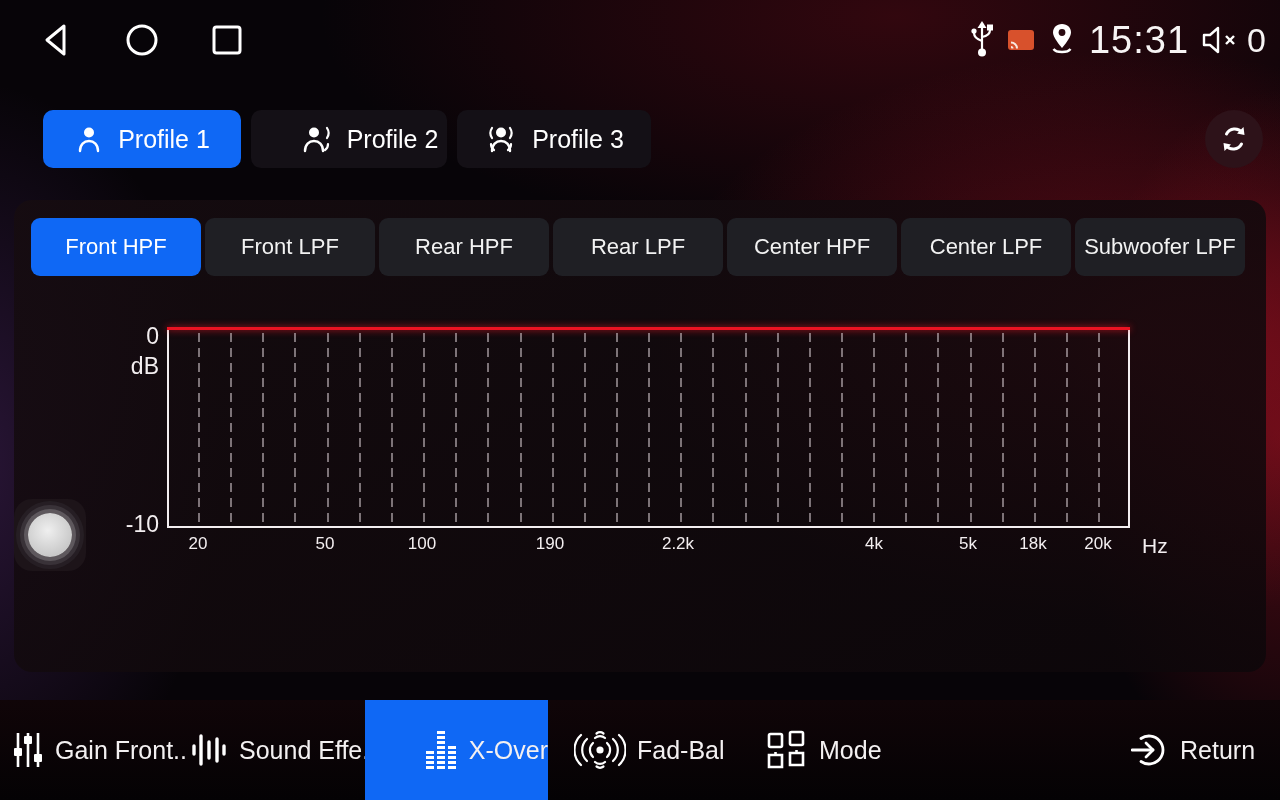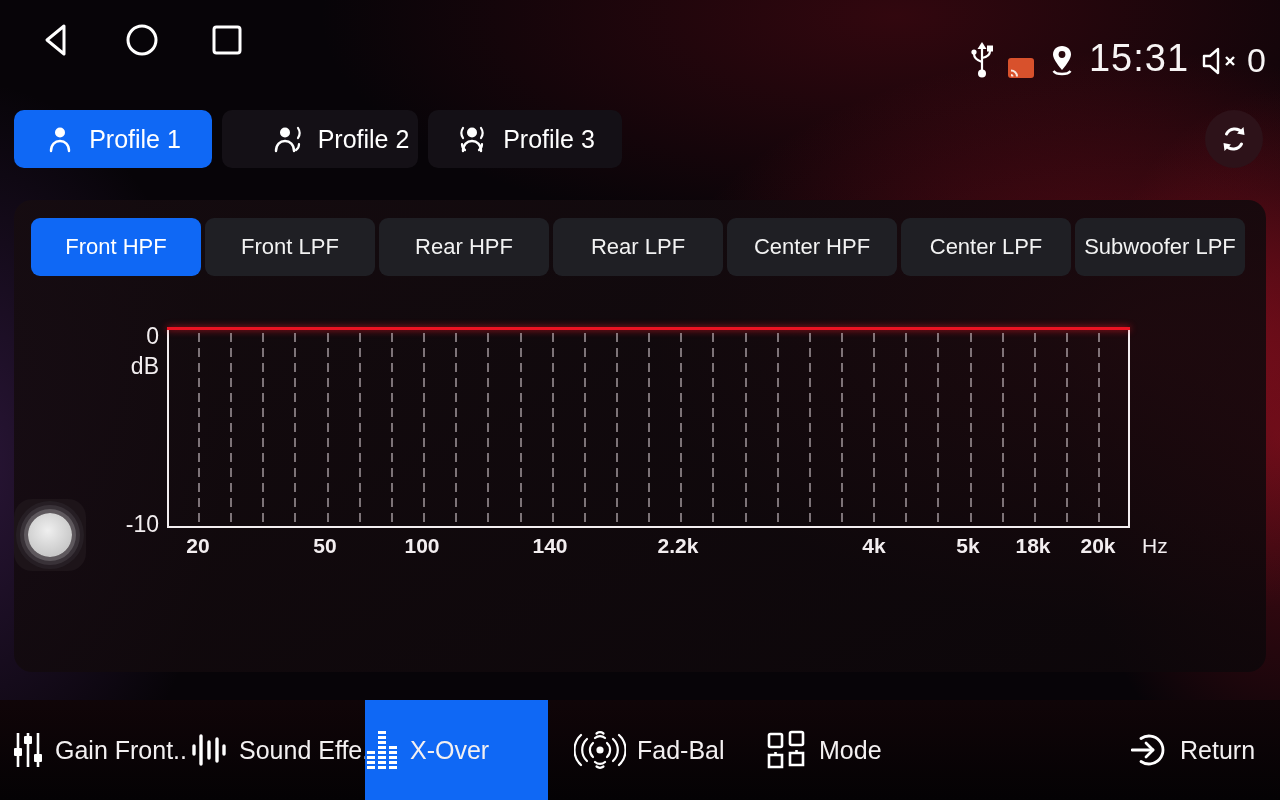--- a/index.html
+++ b/index.html
@@ -13,68 +13,68 @@
       radial-gradient(420px 620px at -3% 58%, rgba(122,62,165,.30), rgba(0,0,0,0) 62%),
       radial-gradient(800px 320px at 70% 2%, rgba(120,12,25,.38), rgba(0,0,0,0) 72%),
       #070408;
     position:relative;
   }
   .abs { position:absolute; }
 
   
   #status-bar { left:0; top:0; width:1280px; height:80px; display:flex; align-items:center; }
   .navbtn { position:absolute; top:22px; cursor:pointer; }
-  #right-status { position:absolute; right:14px; top:0; height:80px; display:flex; align-items:flex-end; gap:12px; }
+  #right-status { position:absolute; right:14px; top:0; height:80px; display:flex; align-items:center; gap:12px; }
   #clock { font-size:38px; color:#f7f4f4; letter-spacing:1px; }
   #vol-wrap { display:flex; align-items:center; gap:6px; }
   #vol-num { font-size:34px; color:#f7f4f4; }
 
   
-  .profile-btn { top:110px; height:58px; border-radius:10px; display:flex; align-items:center; justify-content:center; gap:14px; font-size:25px; color:#fff; background:#141016; cursor:pointer; }
+  .profile-btn { top:110px; height:58px; border-radius:10px; display:flex; align-items:center; justify-content:center; gap:14px; font-size:25px; color:#fff; background:#141016; cursor:pointer;margin-left:29px; }
   .profile-btn.active { background:#0f68f5; }
   #refresh-btn { top:110px; left:1205px; width:58px; height:58px; border-radius:50%; background:#2d1219; display:flex; align-items:center; justify-content:center; cursor:pointer; }
 
   
   #panel { left:14px; top:200px; width:1252px; height:472px; border-radius:18px;
            background:linear-gradient(155deg, rgba(22,12,16,.88), rgba(13,7,10,.86)); }
 
   .ftab { position:absolute; top:18px; height:58px; width:170px; border-radius:9px; background:#1f1f24; color:#f2f2f2; font-size:22px; display:flex; align-items:center; justify-content:center; cursor:pointer; }
   .ftab.active { background:#0f68f5; color:#fff; }
 
   
   #plot-wrap { position:absolute; left:153px; top:127px; width:963px; height:201px;
                border-left:2px solid #f3eef0; border-right:2px solid #f3eef0; border-bottom:2px solid #f3eef0; }
   #curve-line { position:absolute; left:-2px; right:-2px; top:0; height:3px; background:#ea1322; box-shadow:0 0 7px rgba(245,25,40,.85); }
   .gridline { position:absolute; top:6px; bottom:4px; width:2px;
               background:repeating-linear-gradient(to bottom, rgba(214,203,208,.55) 0 9px, rgba(0,0,0,0) 9px 15px); }
   .ylab { position:absolute; right:100%; margin-right:10px; font-size:23px; color:#f3eef0; white-space:nowrap; }
   #ylab-top { top:-4px; }
   #ylab-unit { top:26px; }
   #ylab-bottom { bottom:-12px;margin-top:40px; }
-  .xtick { position:absolute; top:8px; transform:translateX(-50%); font-size:21px; color:#f3eef0; white-space:nowrap;font-weight:bold; }
+  .xtick { position:absolute; top:8px; transform:translateX(-50%); font-size:17px; color:#f3eef0; white-space:nowrap; }
   #x-axis-ticks { position:absolute; left:0; top:100%; width:100%; height:30px; }
   #x-unit { position:absolute; left:calc(100% + 14px); top:calc(100% + 8px); font-size:21px; color:#f3eef0; }
 
   
   #knob { left:14px; top:499px; width:72px; height:72px; border-radius:18px; background:#1d1419; display:flex; align-items:center; justify-content:center; cursor:pointer; }
   #knob-ball { width:44px; height:44px; border-radius:50%;
                background:radial-gradient(circle at 45% 40%, #efefef, #c9c9c9 70%);
                box-shadow:0 0 0 4px rgba(140,135,140,.45), 0 0 0 8px rgba(95,90,95,.35), 0 0 0 12px rgba(60,56,62,.3); }
 
   
   .ctl-label { position:absolute; top:592px; height:58px; display:flex; align-items:center; font-size:27px; color:#fafafa; }
   .ctl-btn { position:absolute; top:592px; height:58px; border-radius:9px; background:#1c0d12; border:1px solid rgba(255,255,255,.05); color:#fff; display:flex; align-items:center; justify-content:center; cursor:pointer; }
   .pm { font-size:34px; font-weight:300; padding-bottom:3px; }
   .ctl-value { font-size:26px; cursor:default; }
 
   
   #bottom-nav { left:0; top:700px; width:1280px; height:100px; background:linear-gradient(180deg,#100508,#040204); }
   .nav-item { position:absolute; top:0; height:100px; display:flex; align-items:center; gap:11px; cursor:pointer; }
   .nav-item span { font-size:25px; color:#f3f0f1; white-space:nowrap; }
-  #nav-xover { left:365px; width:183px; background:#0f68f5; justify-content:flex-start; }
+  #nav-xover { left:365px; width:183px; background:#0f68f5; justify-content:flex-end; }
 
   svg { display:block; }
 </style>
 </head>
 <body>
 
 <div id="status-bar" class="abs">
   <div class="navbtn" style="left:40px;">
     <svg width="34" height="36" viewBox="0 0 34 36">
         <polygon points="24,4 7,18 24,32" fill="none" stroke="#fff" stroke-width="3" stroke-linejoin="round"></polygon>
@@ -195,21 +195,21 @@
 
   <div id="plot-wrap">
     <div id="curve-line"></div>
     <span class="ylab" id="ylab-top">0</span>
     <span class="ylab" id="ylab-unit">dB</span>
     <span class="ylab" id="ylab-bottom">-10</span>
     <div id="x-axis-ticks">
         <span class="xtick" style="left: 29px;">20</span>
         <span class="xtick" style="left: 156px;">50</span>
         <span class="xtick" style="left: 253px;">100</span>
-        <span class="xtick" style="left: 381px;">140</span>
+        <span class="xtick" style="left: 381px;">190</span>
         <span class="xtick" style="left: 509px;">2.2k</span>
         <span class="xtick" style="left: 705px;">4k</span>
         <span class="xtick" style="left: 799px;">5k</span>
         <span class="xtick" style="left: 864px;">18k</span>
         <span class="xtick" style="left: 929px;">20k</span>
       </div>
     <span id="x-unit">Hz</span>
   <div class="gridline" style="left: 29px;"></div>
       <div class="gridline" style="left: 61.15px;"></div>
       <div class="gridline" style="left: 93.3px;"></div>

